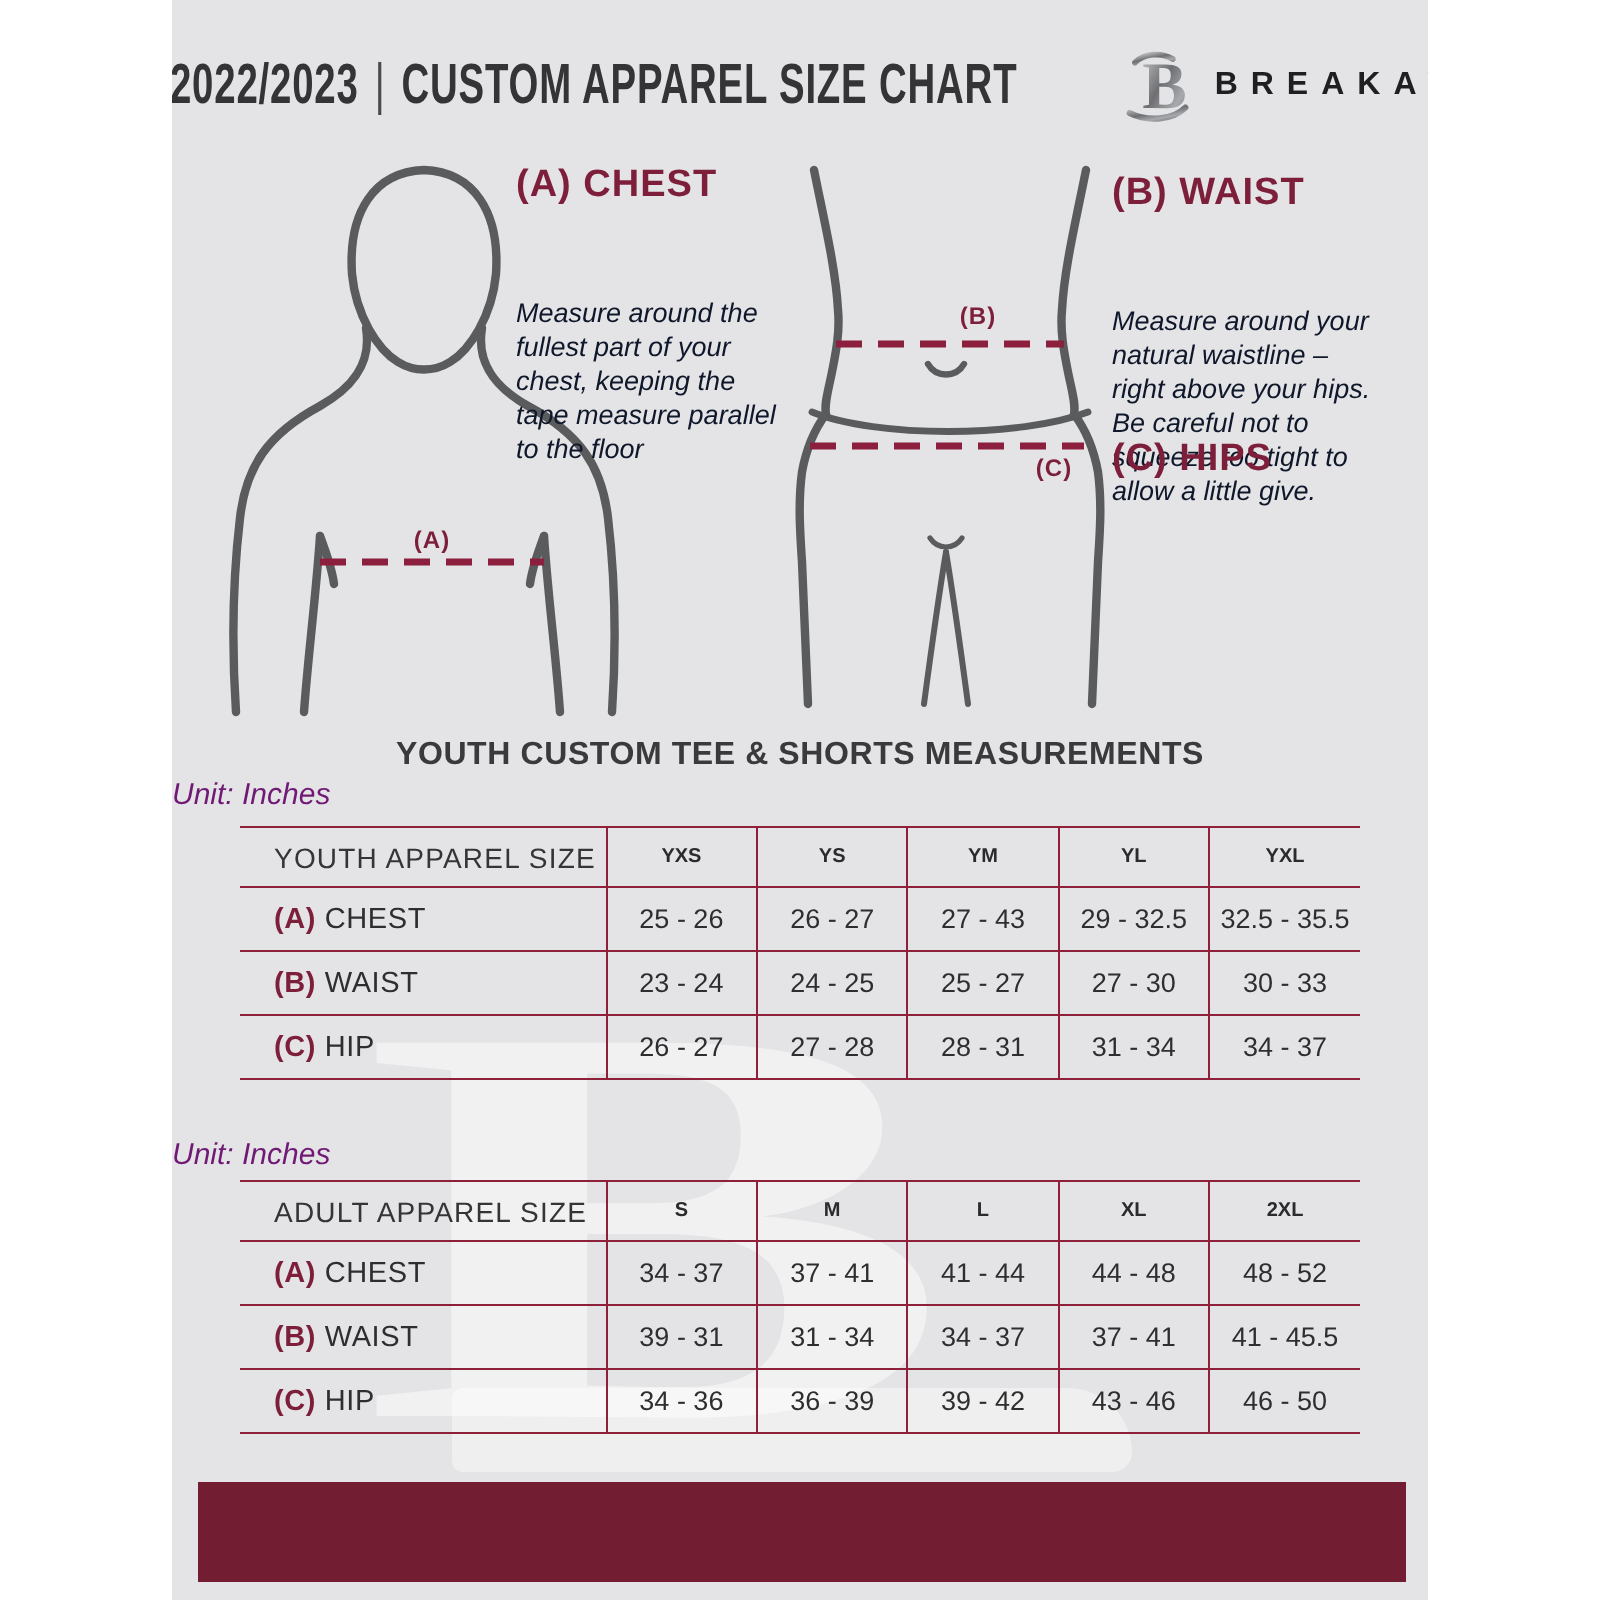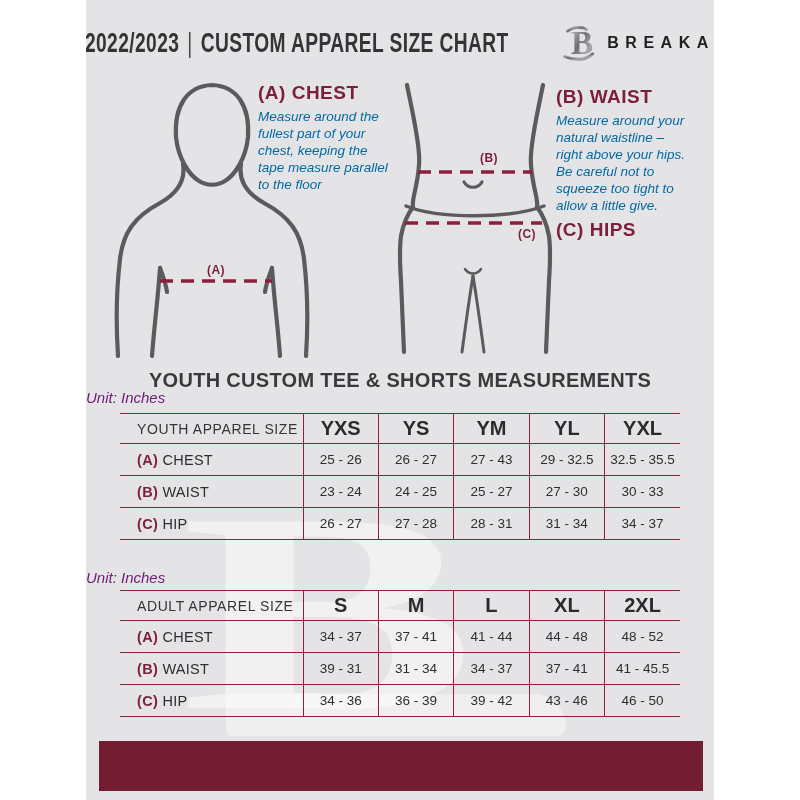--- a/index.html
+++ b/index.html
@@ -39,44 +39,44 @@
   .marker {
     position:absolute; z-index:2; font-size:12px; font-weight:bold; color:#7d1f3a;
     transform:translateX(-50%); letter-spacing:.5px;
   }
   .guide-heading {
     position:absolute; z-index:2; font-size:19px; font-weight:bold;
     color:#7d1f3a; letter-spacing:.5px;
   }
   .guide-desc {
     position:absolute; z-index:2; font-size:13.5px; font-style:italic;
-    color:#0369a1; line-height:17px; white-space:pre-line;
+    color:#0f172a; line-height:17px; white-space:pre-line;margin-top:40px;
   }
   
   .section-title {
     position:absolute; left:0; width:100%; text-align:center; z-index:1;
-    font-size:20px; font-weight:bold; color:#3a3a3c; letter-spacing:.3px;
+    font-size:16px; font-weight:bold; color:#3a3a3c; letter-spacing:.3px;
   }
   .section-unit {
     position:absolute; left:0; width:100%; text-align:left; z-index:1;
     font-size:15px; font-style:italic; color:#701a75;
   }
   .table-wrap { position:absolute; left:34px; z-index:1; }
   table.size-table { border-collapse:collapse; table-layout:fixed; width:560px;
     border-bottom:1.5px solid #8e2139; }
   table.size-table col.c-label { width:183px; }
   table.size-table col.c-val { width:75.4px; }
   table.size-table tr { height:32px; }
   table.size-table thead tr { height:30px; }
   table.size-table th, table.size-table td {
     border-top:1.5px solid #8e2139; padding:0; text-align:center;
     font-size:13.5px; color:#2e2e30; font-weight:normal;
   }
   table.size-table th + th, table.size-table td + td { border-left:1.5px solid #8e2139; }
-  table.size-table thead th { font-weight:bold; font-size:20px; color:#2b2b2d; }
+  table.size-table thead th { font-weight:bold; font-size:10px; color:#2b2b2d; }
   table.size-table th.first, table.size-table td.first {
     text-align:left; padding-left:17px;margin-top:37px;
   }
   table.size-table thead th.first {
     font-weight:normal; font-size:14px; letter-spacing:.6px; color:#353537;
   }
   table.size-table td.first { font-size:14.5px; letter-spacing:.3px; }
   .mark { color:#7d1f3a; font-weight:bold; }
   
   .footer-bar {

